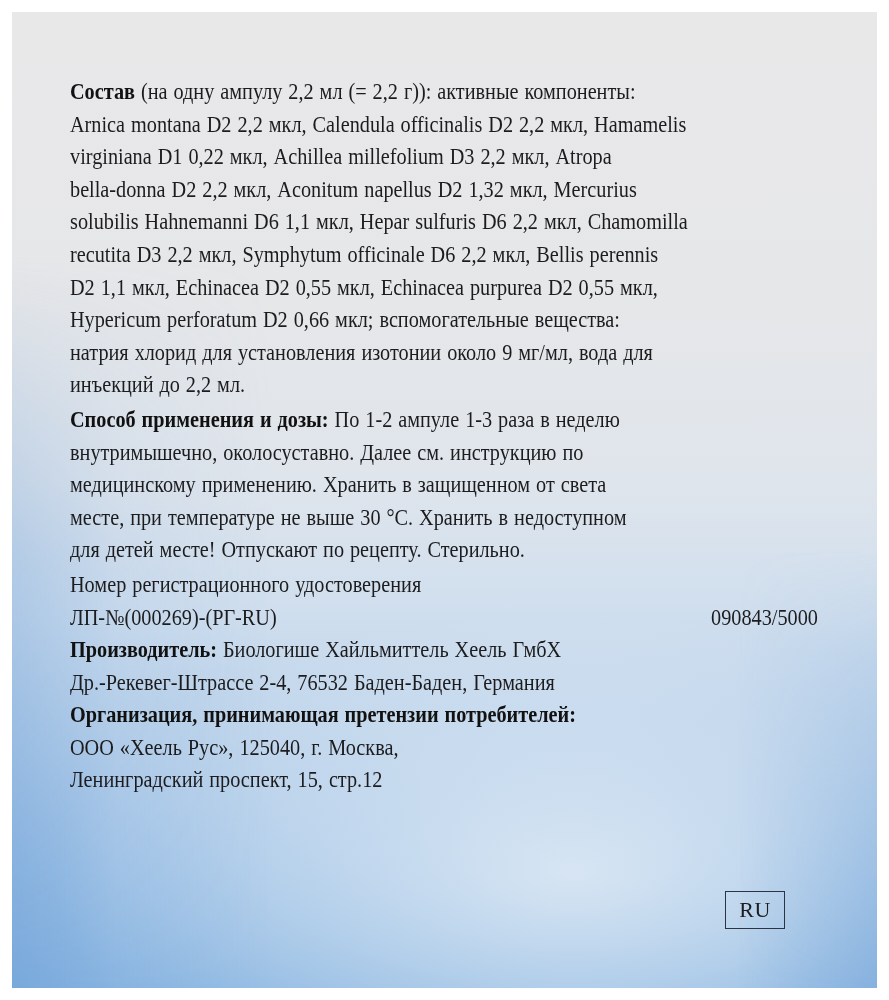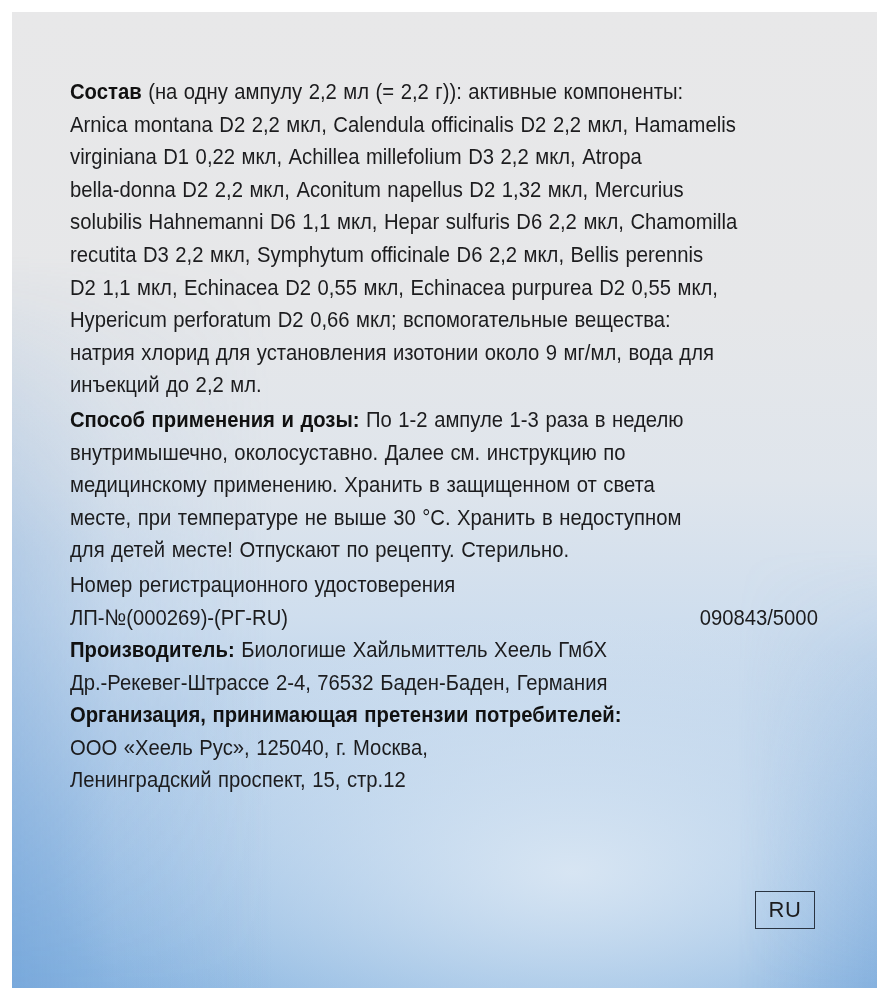--- a/index.html
+++ b/index.html
@@ -17,20 +17,21 @@
     .box {
       position: absolute;
       left: 12px;
       top: 12px;
       width: 865px;
       height: 976px;
       overflow: hidden;
       background:
         radial-gradient(ellipse 520px 260px at 560px 860px, rgba(225,235,245,0.85) 0%, rgba(225,235,245,0) 100%),
         linear-gradient(180deg, #e8e8e9 0%, #e6e7e9 30%, #dfe5ec 48%, #cfdeee 62%, #b7d0ea 76%, #9ec2e6 88%, #85b3e0 100%);
+      font-family: Liberation Serif, serif;
     }
     .box::before {
       content: "";
       position: absolute;
       left: 0; top: 0; bottom: 0;
       width: 260px;
       background: linear-gradient(90deg, rgba(110,160,215,0.55) 0%, rgba(140,180,225,0.25) 40%, rgba(200,215,235,0) 100%);
       -webkit-mask-image: linear-gradient(180deg, rgba(0,0,0,0) 25%, rgba(0,0,0,0.6) 55%, rgba(0,0,0,1) 100%);
       mask-image: linear-gradient(180deg, rgba(0,0,0,0) 25%, rgba(0,0,0,0.6) 55%, rgba(0,0,0,1) 100%);
       pointer-events: none;
@@ -73,21 +74,21 @@
       white-space: nowrap;
     }
     .row {
       display: flex;
       justify-content: space-between;
       white-space: nowrap;
     }
     .gap-small { height: 2px; }
     .ru-badge {
       position: absolute;
-      left: 743px;
+      left: 713px;
       top: 879px;
       width: 60px;
       height: 38px;
       border: 1.6px solid #2a3442;
       box-sizing: border-box;
       display: flex;
       align-items: center;
       justify-content: center;
       font-size: 22px;
       color: #1c1c1e;

